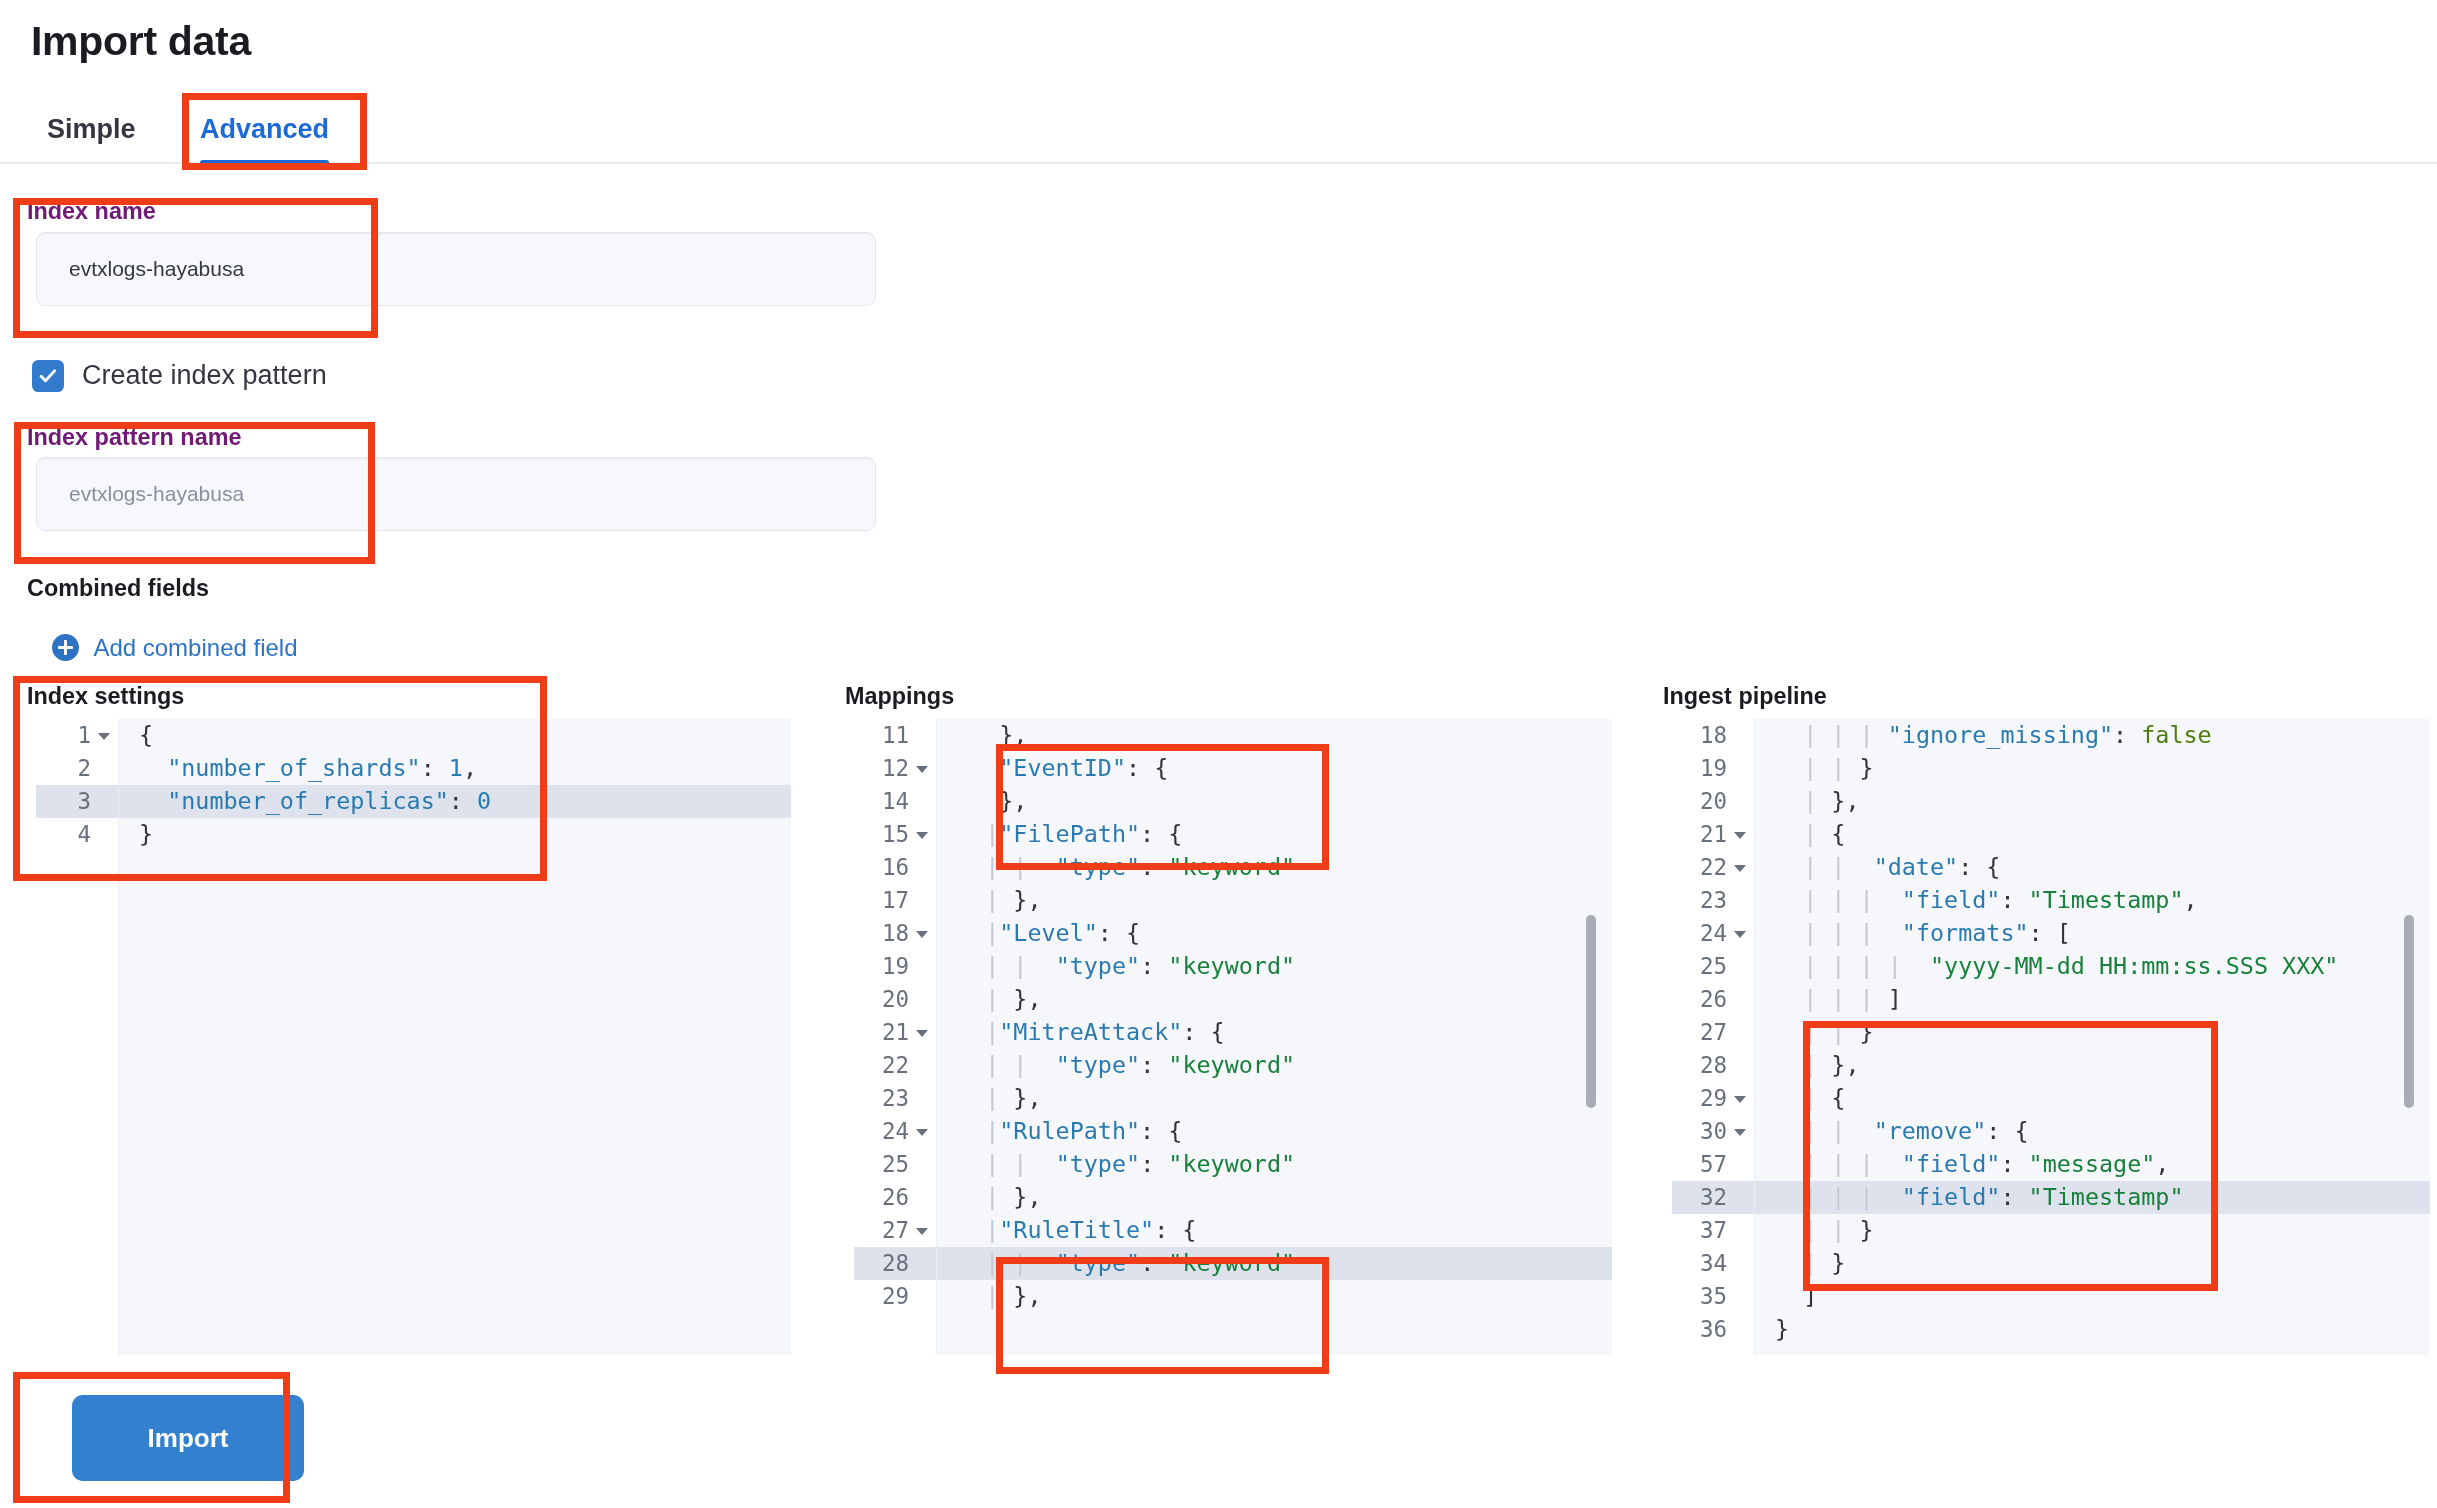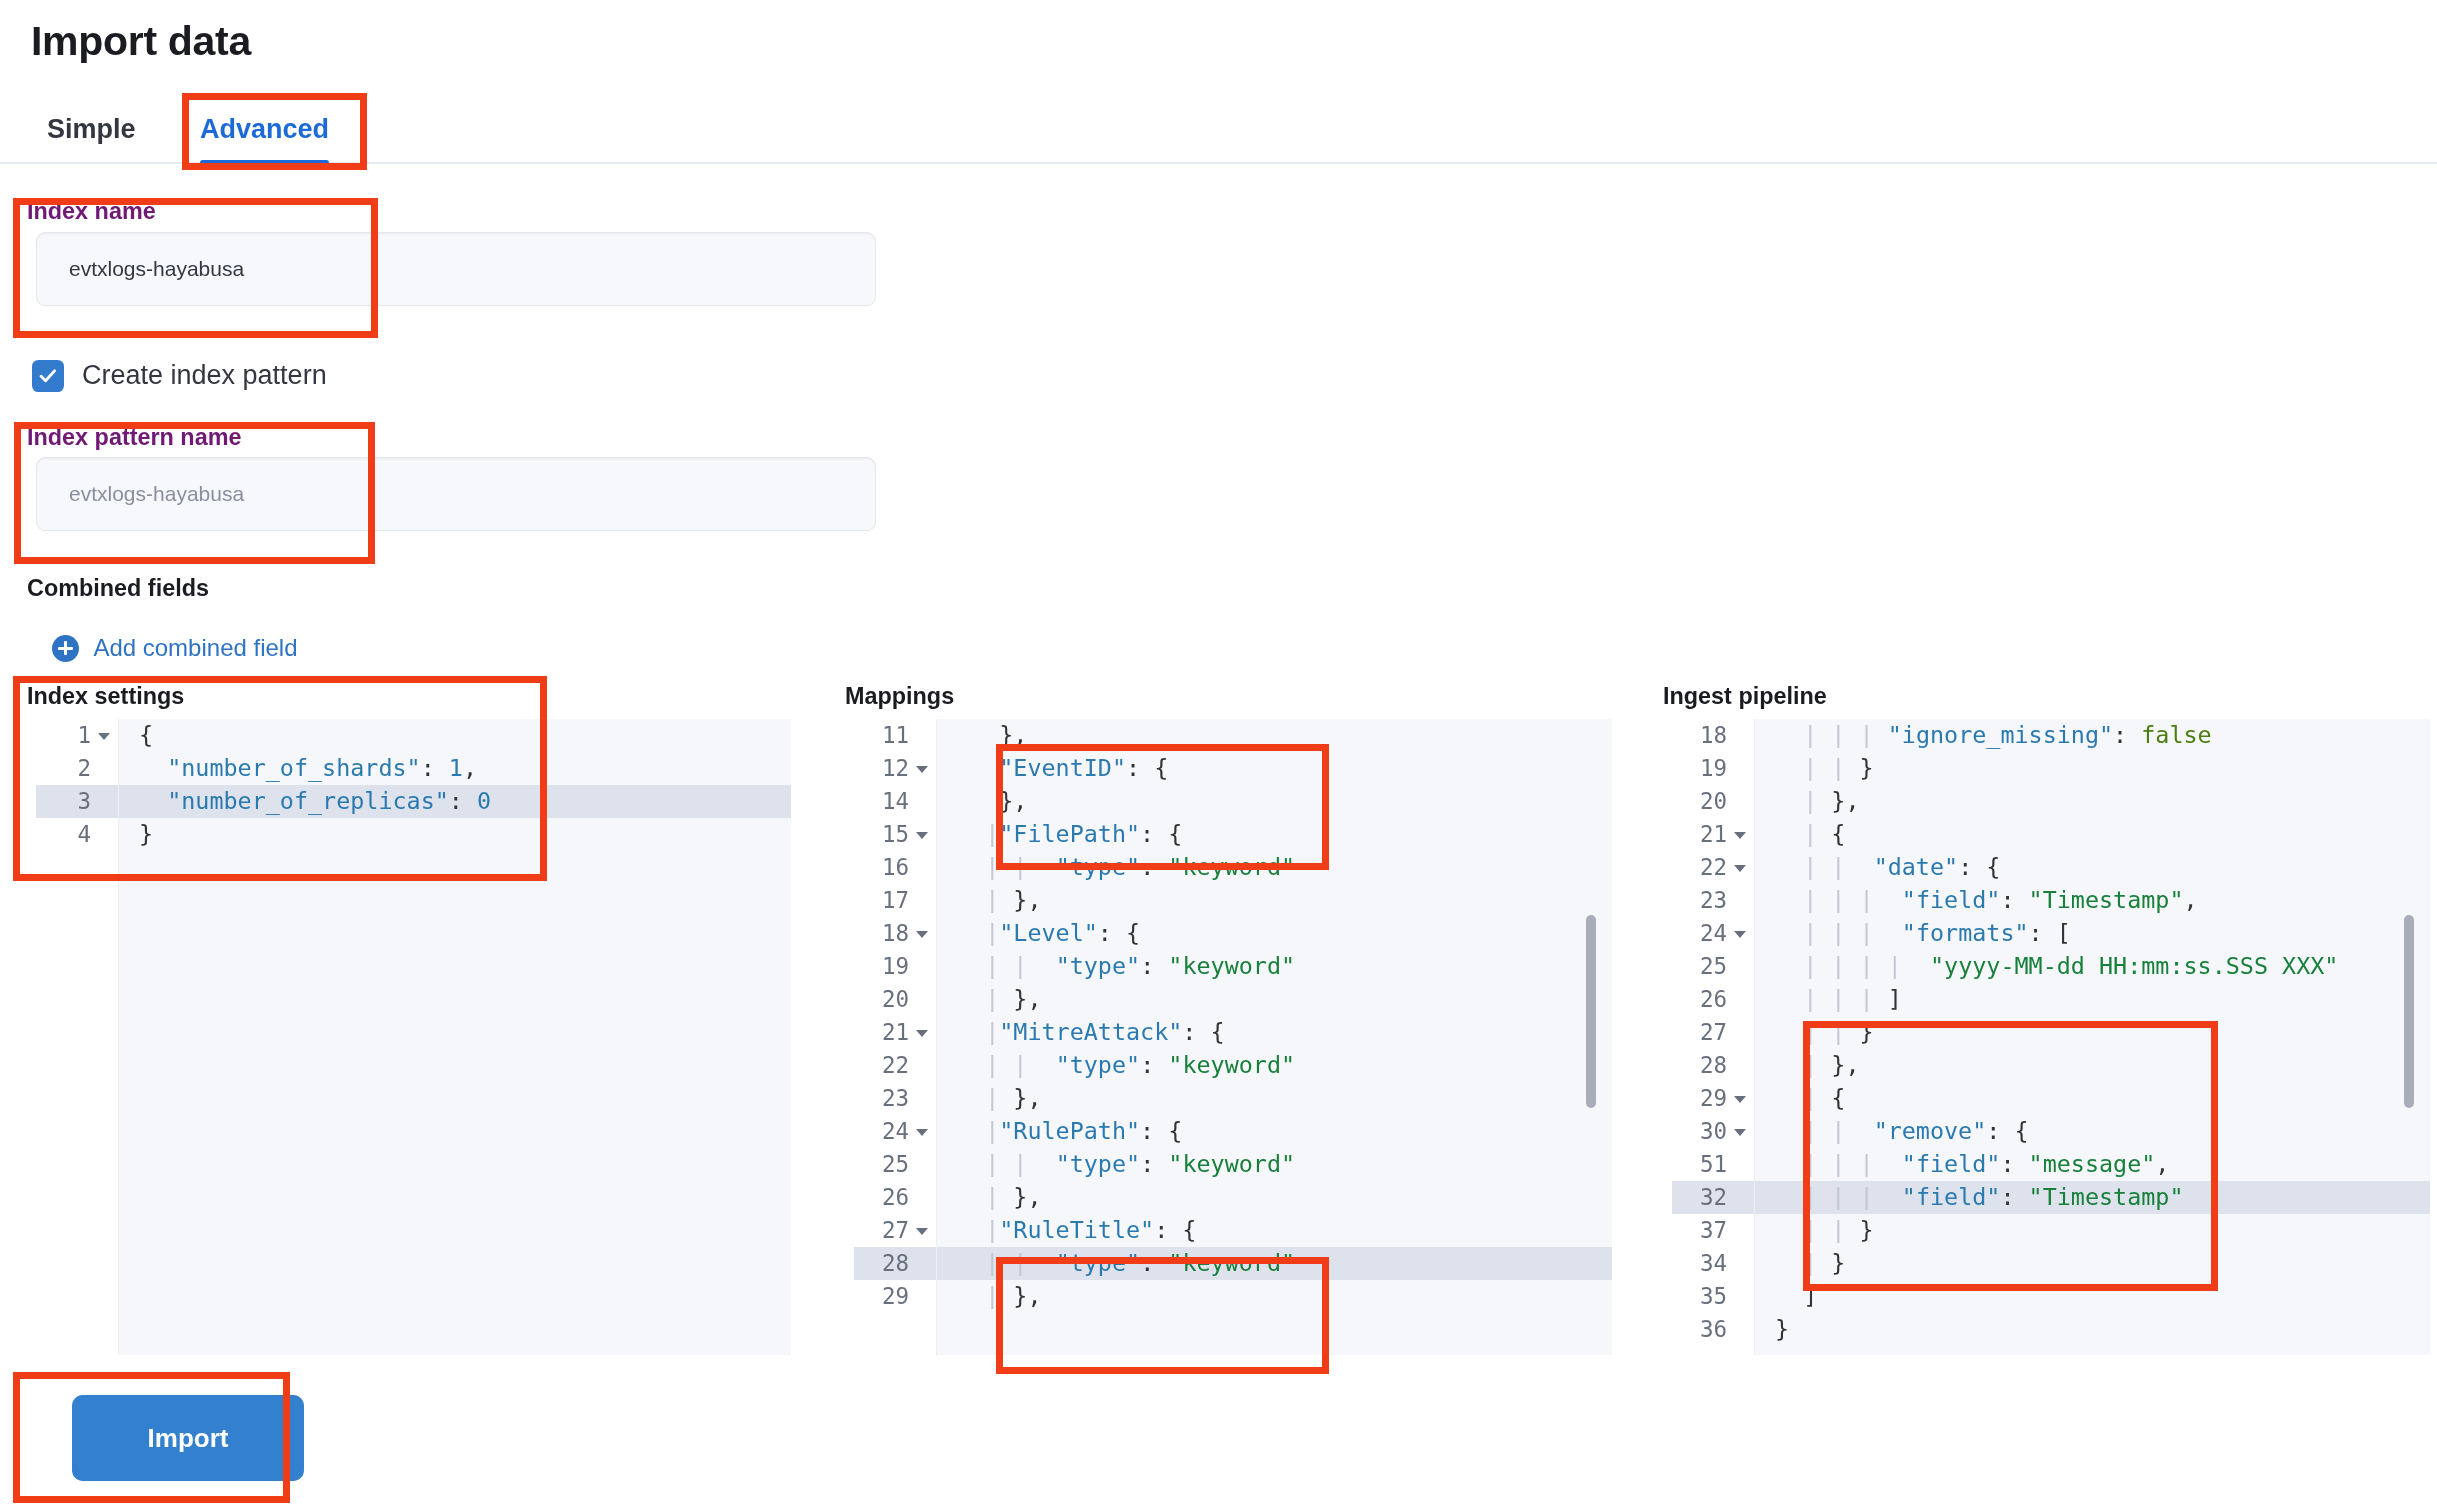--- a/index.html
+++ b/index.html
@@ -103,21 +103,21 @@
 
   
   .section-label {
     position: absolute;
     font-size: 23.4px;
     font-weight: 700;
     color: #1a1c21;
   }
   .add-link {
     position: absolute;
-    display: flex; align-items: center;
+    display: flex; align-items: flex-start;
     cursor: pointer;
   }
   .plus-icon {
     width: 27px; height: 27px;
     border-radius: 50%;
     background: #2f73c4;
     position: relative;
     flex: none;
   }
   .plus-icon::before, .plus-icon::after {
@@ -316,21 +316,21 @@
         <div class="ln-row"><div class="num-cell">21<span class="fold-caret"></span></div><div class="code-cell">  <span class="guide">|</span> <span class="tok-pun">{</span></div></div>
         <div class="ln-row"><div class="num-cell">22<span class="fold-caret"></span></div><div class="code-cell">  <span class="guide">|</span> <span class="guide">|</span>  <span class="tok-key">"date"</span><span class="tok-pun">:</span><span class="tok-pun"> </span><span class="tok-pun">{</span></div></div>
         <div class="ln-row"><div class="num-cell">23</div><div class="code-cell">  <span class="guide">|</span> <span class="guide">|</span> <span class="guide">|</span>  <span class="tok-key">"field"</span><span class="tok-pun">:</span><span class="tok-pun"> </span><span class="tok-str">"Timestamp"</span><span class="tok-pun">,</span></div></div>
         <div class="ln-row"><div class="num-cell">24<span class="fold-caret"></span></div><div class="code-cell">  <span class="guide">|</span> <span class="guide">|</span> <span class="guide">|</span>  <span class="tok-key">"formats"</span><span class="tok-pun">:</span><span class="tok-pun"> </span><span class="tok-pun">[</span></div></div>
         <div class="ln-row"><div class="num-cell">25</div><div class="code-cell">  <span class="guide">|</span> <span class="guide">|</span> <span class="guide">|</span> <span class="guide">|</span>  <span class="tok-str">"yyyy-MM-dd HH:mm:ss.SSS XXX"</span></div></div>
         <div class="ln-row"><div class="num-cell">26</div><div class="code-cell">  <span class="guide">|</span> <span class="guide">|</span> <span class="guide">|</span> <span class="tok-pun">]</span></div></div>
         <div class="ln-row"><div class="num-cell">27</div><div class="code-cell">  <span class="guide">|</span> <span class="guide">|</span> <span class="tok-pun">}</span></div></div>
         <div class="ln-row"><div class="num-cell">28</div><div class="code-cell">  <span class="guide">|</span> <span class="tok-pun">}</span><span class="tok-pun">,</span></div></div>
         <div class="ln-row"><div class="num-cell">29<span class="fold-caret"></span></div><div class="code-cell">  <span class="guide">|</span> <span class="tok-pun">{</span></div></div>
         <div class="ln-row"><div class="num-cell">30<span class="fold-caret"></span></div><div class="code-cell">  <span class="guide">|</span> <span class="guide">|</span>  <span class="tok-key">"remove"</span><span class="tok-pun">:</span><span class="tok-pun"> </span><span class="tok-pun">{</span></div></div>
-        <div class="ln-row"><div class="num-cell">51</div><div class="code-cell">  <span class="guide">|</span> <span class="guide">|</span> <span class="guide">|</span>  <span class="tok-key">"field"</span><span class="tok-pun">:</span><span class="tok-pun"> </span><span class="tok-str">"message"</span><span class="tok-pun">,</span></div></div>
+        <div class="ln-row"><div class="num-cell">57</div><div class="code-cell">  <span class="guide">|</span> <span class="guide">|</span> <span class="guide">|</span>  <span class="tok-key">"field"</span><span class="tok-pun">:</span><span class="tok-pun"> </span><span class="tok-str">"message"</span><span class="tok-pun">,</span></div></div>
         <div class="ln-row hl"><div class="num-cell">32</div><div class="code-cell">  <span class="guide">|</span> <span class="guide">|</span> <span class="guide">|</span>  <span class="tok-key">"field"</span><span class="tok-pun">:</span><span class="tok-pun"> </span><span class="tok-str">"Timestamp"</span></div></div>
         <div class="ln-row"><div class="num-cell">37</div><div class="code-cell">  <span class="guide">|</span> <span class="guide">|</span> <span class="tok-pun">}</span></div></div>
         <div class="ln-row"><div class="num-cell">34</div><div class="code-cell">  <span class="guide">|</span> <span class="tok-pun">}</span></div></div>
         <div class="ln-row"><div class="num-cell">35</div><div class="code-cell">  <span class="tok-pun">]</span></div></div>
         <div class="ln-row"><div class="num-cell">36</div><div class="code-cell"><span class="tok-pun">}</span></div></div>
       </div>
       <div class="vscroll" style="right: 16px; top: 196px; height: 193px;"></div>
     </div>
 
   <button class="import-btn" style="left:36px; top:1395px; width:232px; height:86px;">Import</button>

